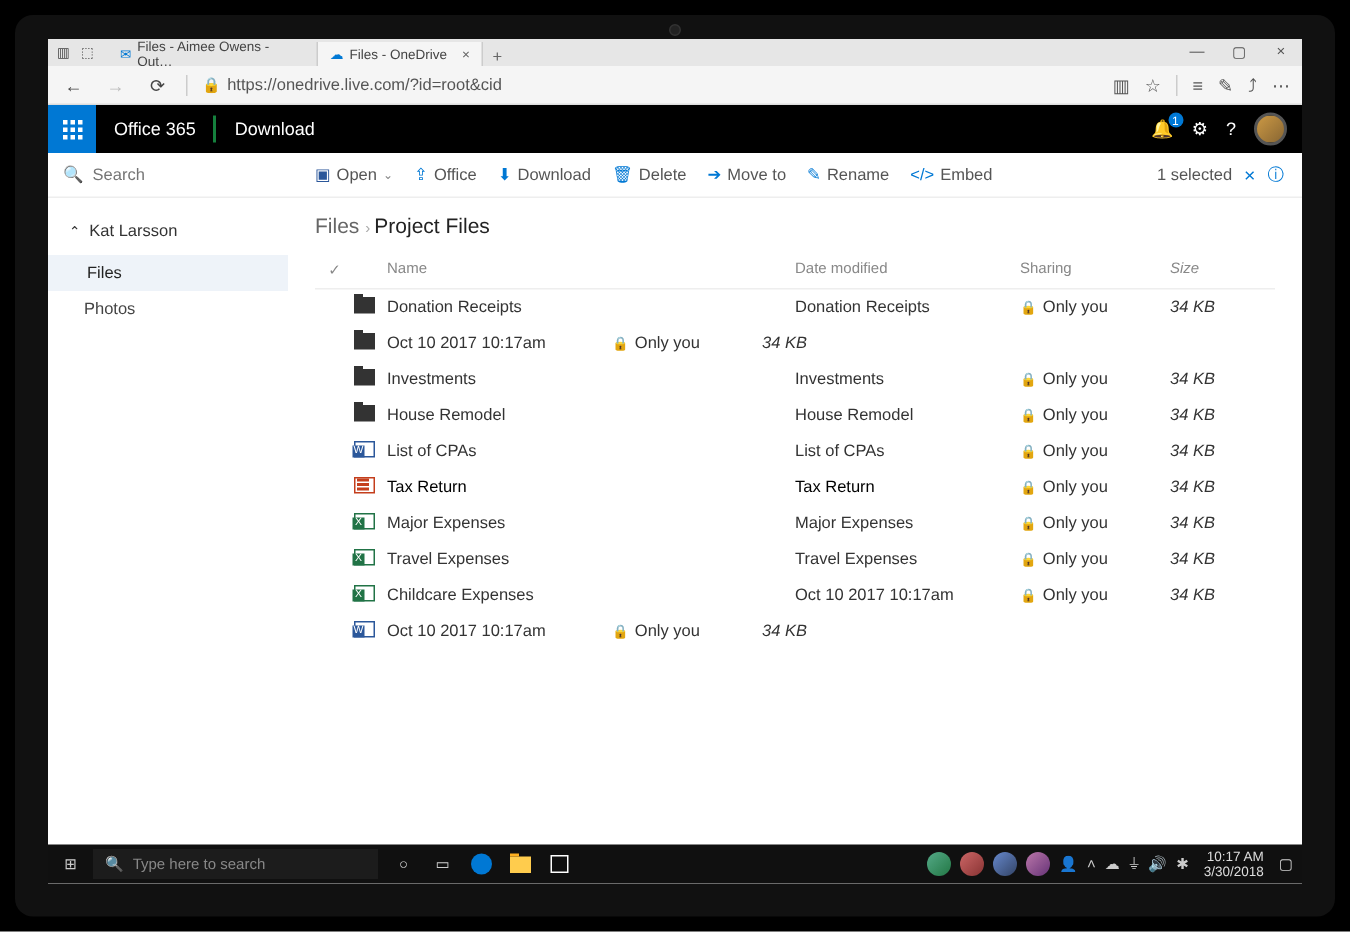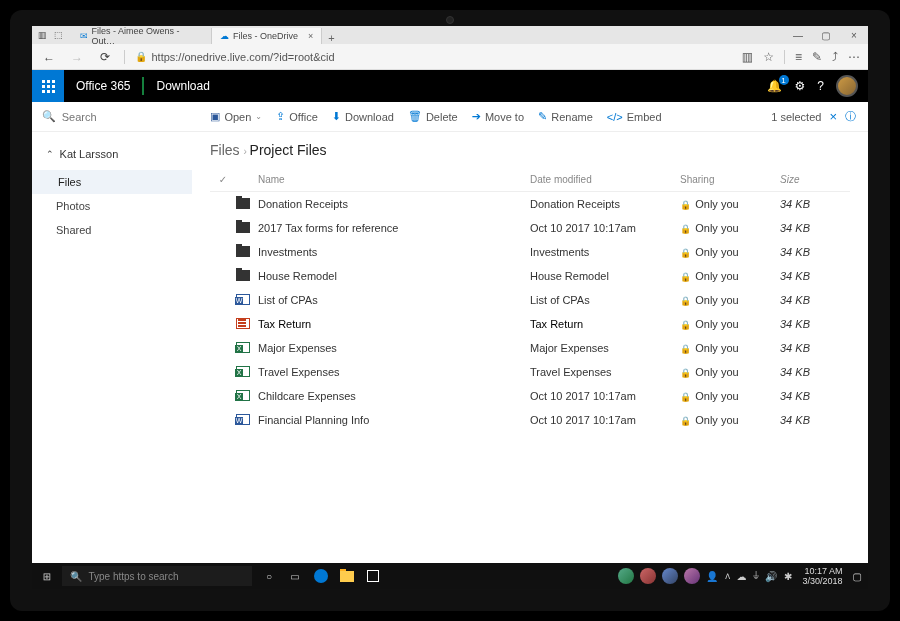--- a/index.html
+++ b/index.html
@@ -221,21 +221,20 @@
 
     <div class="main">
       <div class="sidebar">
         <div class="user">
           <span style="font-size:9px;">⌃</span>
           <span>Kat Larsson</span>
         </div>
         <div id="navitems">
             <div class="navitem active">Files</div>
             <div class="navitem">Photos</div>
-            <div class="navitem">Shared</div>
           </div>
       </div>
       <div class="content">
         <div class="breadcrumb">
           <span>Files</span>
           <span style="font-size:10px;color:#aaa;"> › </span>
           <span class="cur">Project Files</span>
         </div>
         <div class="filehead">
           <div class="col-check">✓</div>
@@ -250,21 +249,20 @@
               <div class="col-check"></div>
               <div class="col-icon"><span class="ficon folder"></span></div>
               <div class="col-name ">Donation Receipts</div>
               <div class="col-date ">Donation Receipts</div>
               <div class="col-share"><span class="lockic">🔒</span>Only you</div>
               <div class="col-size">34 KB</div>
             </div>
             <div class="row">
               <div class="col-check"></div>
               <div class="col-icon"><span class="ficon folder"></span></div>
-              <div class="col-name ">2017 Tax forms for reference</div>
               <div class="col-date ">Oct 10 2017 10:17am</div>
               <div class="col-share"><span class="lockic">🔒</span>Only you</div>
               <div class="col-size">34 KB</div>
             </div>
             <div class="row">
               <div class="col-check"></div>
               <div class="col-icon"><span class="ficon folder"></span></div>
               <div class="col-name ">Investments</div>
               <div class="col-date ">Investments</div>
               <div class="col-share"><span class="lockic">🔒</span>Only you</div>
@@ -314,34 +312,33 @@
               <div class="col-check"></div>
               <div class="col-icon"><span class="ficon xls"></span></div>
               <div class="col-name ">Childcare Expenses</div>
               <div class="col-date ">Oct 10 2017 10:17am</div>
               <div class="col-share"><span class="lockic">🔒</span>Only you</div>
               <div class="col-size">34 KB</div>
             </div>
             <div class="row">
               <div class="col-check"></div>
               <div class="col-icon"><span class="ficon doc"></span></div>
-              <div class="col-name ">Financial Planning Info</div>
               <div class="col-date ">Oct 10 2017 10:17am</div>
               <div class="col-share"><span class="lockic">🔒</span>Only you</div>
               <div class="col-size">34 KB</div>
             </div>
           </div>
       </div>
     </div>
 
     <div class="taskbar">
       <div class="start">⊞</div>
       <div class="tsearch">
         <span>🔍</span>
-        <span>Type https to search</span>
+        <span>Type here to search</span>
       </div>
       <div class="ticons">
         <div class="ticon">○</div>
         <div class="ticon">▭</div>
         <div class="ticon">
             <div class="edge"></div>
           </div>
         <div class="ticon">
             <div class="explorer"></div>
           </div>

